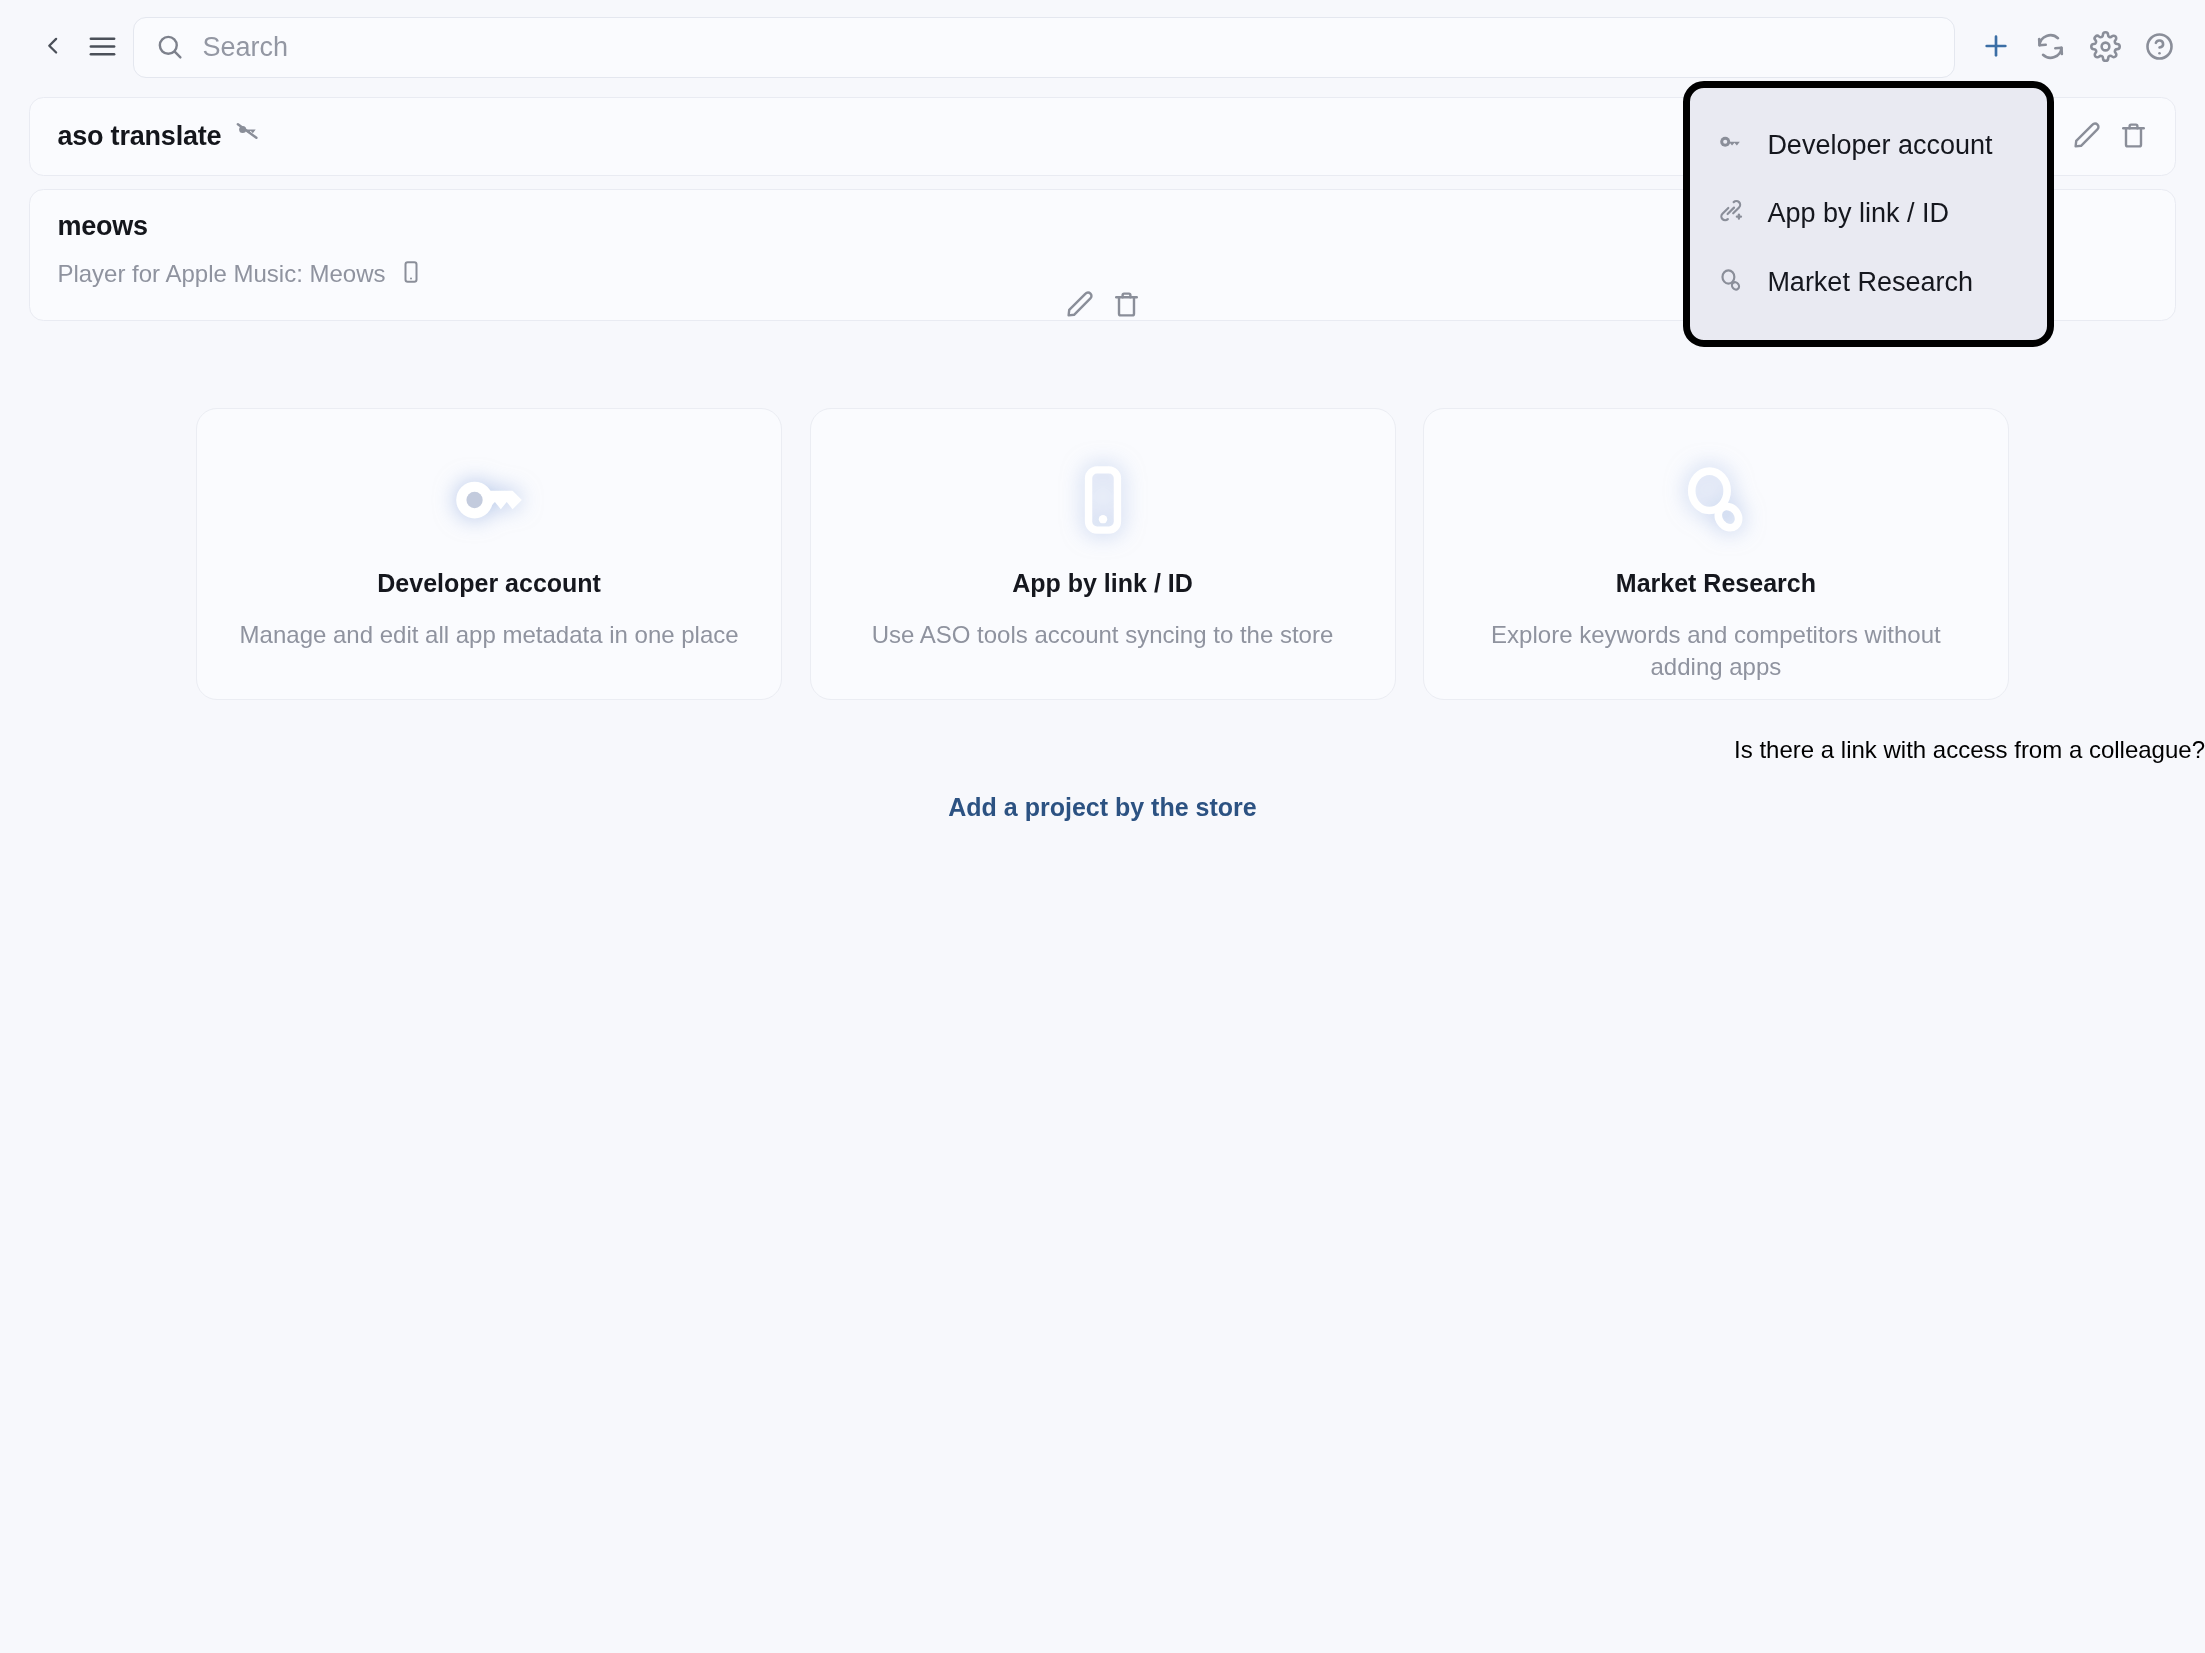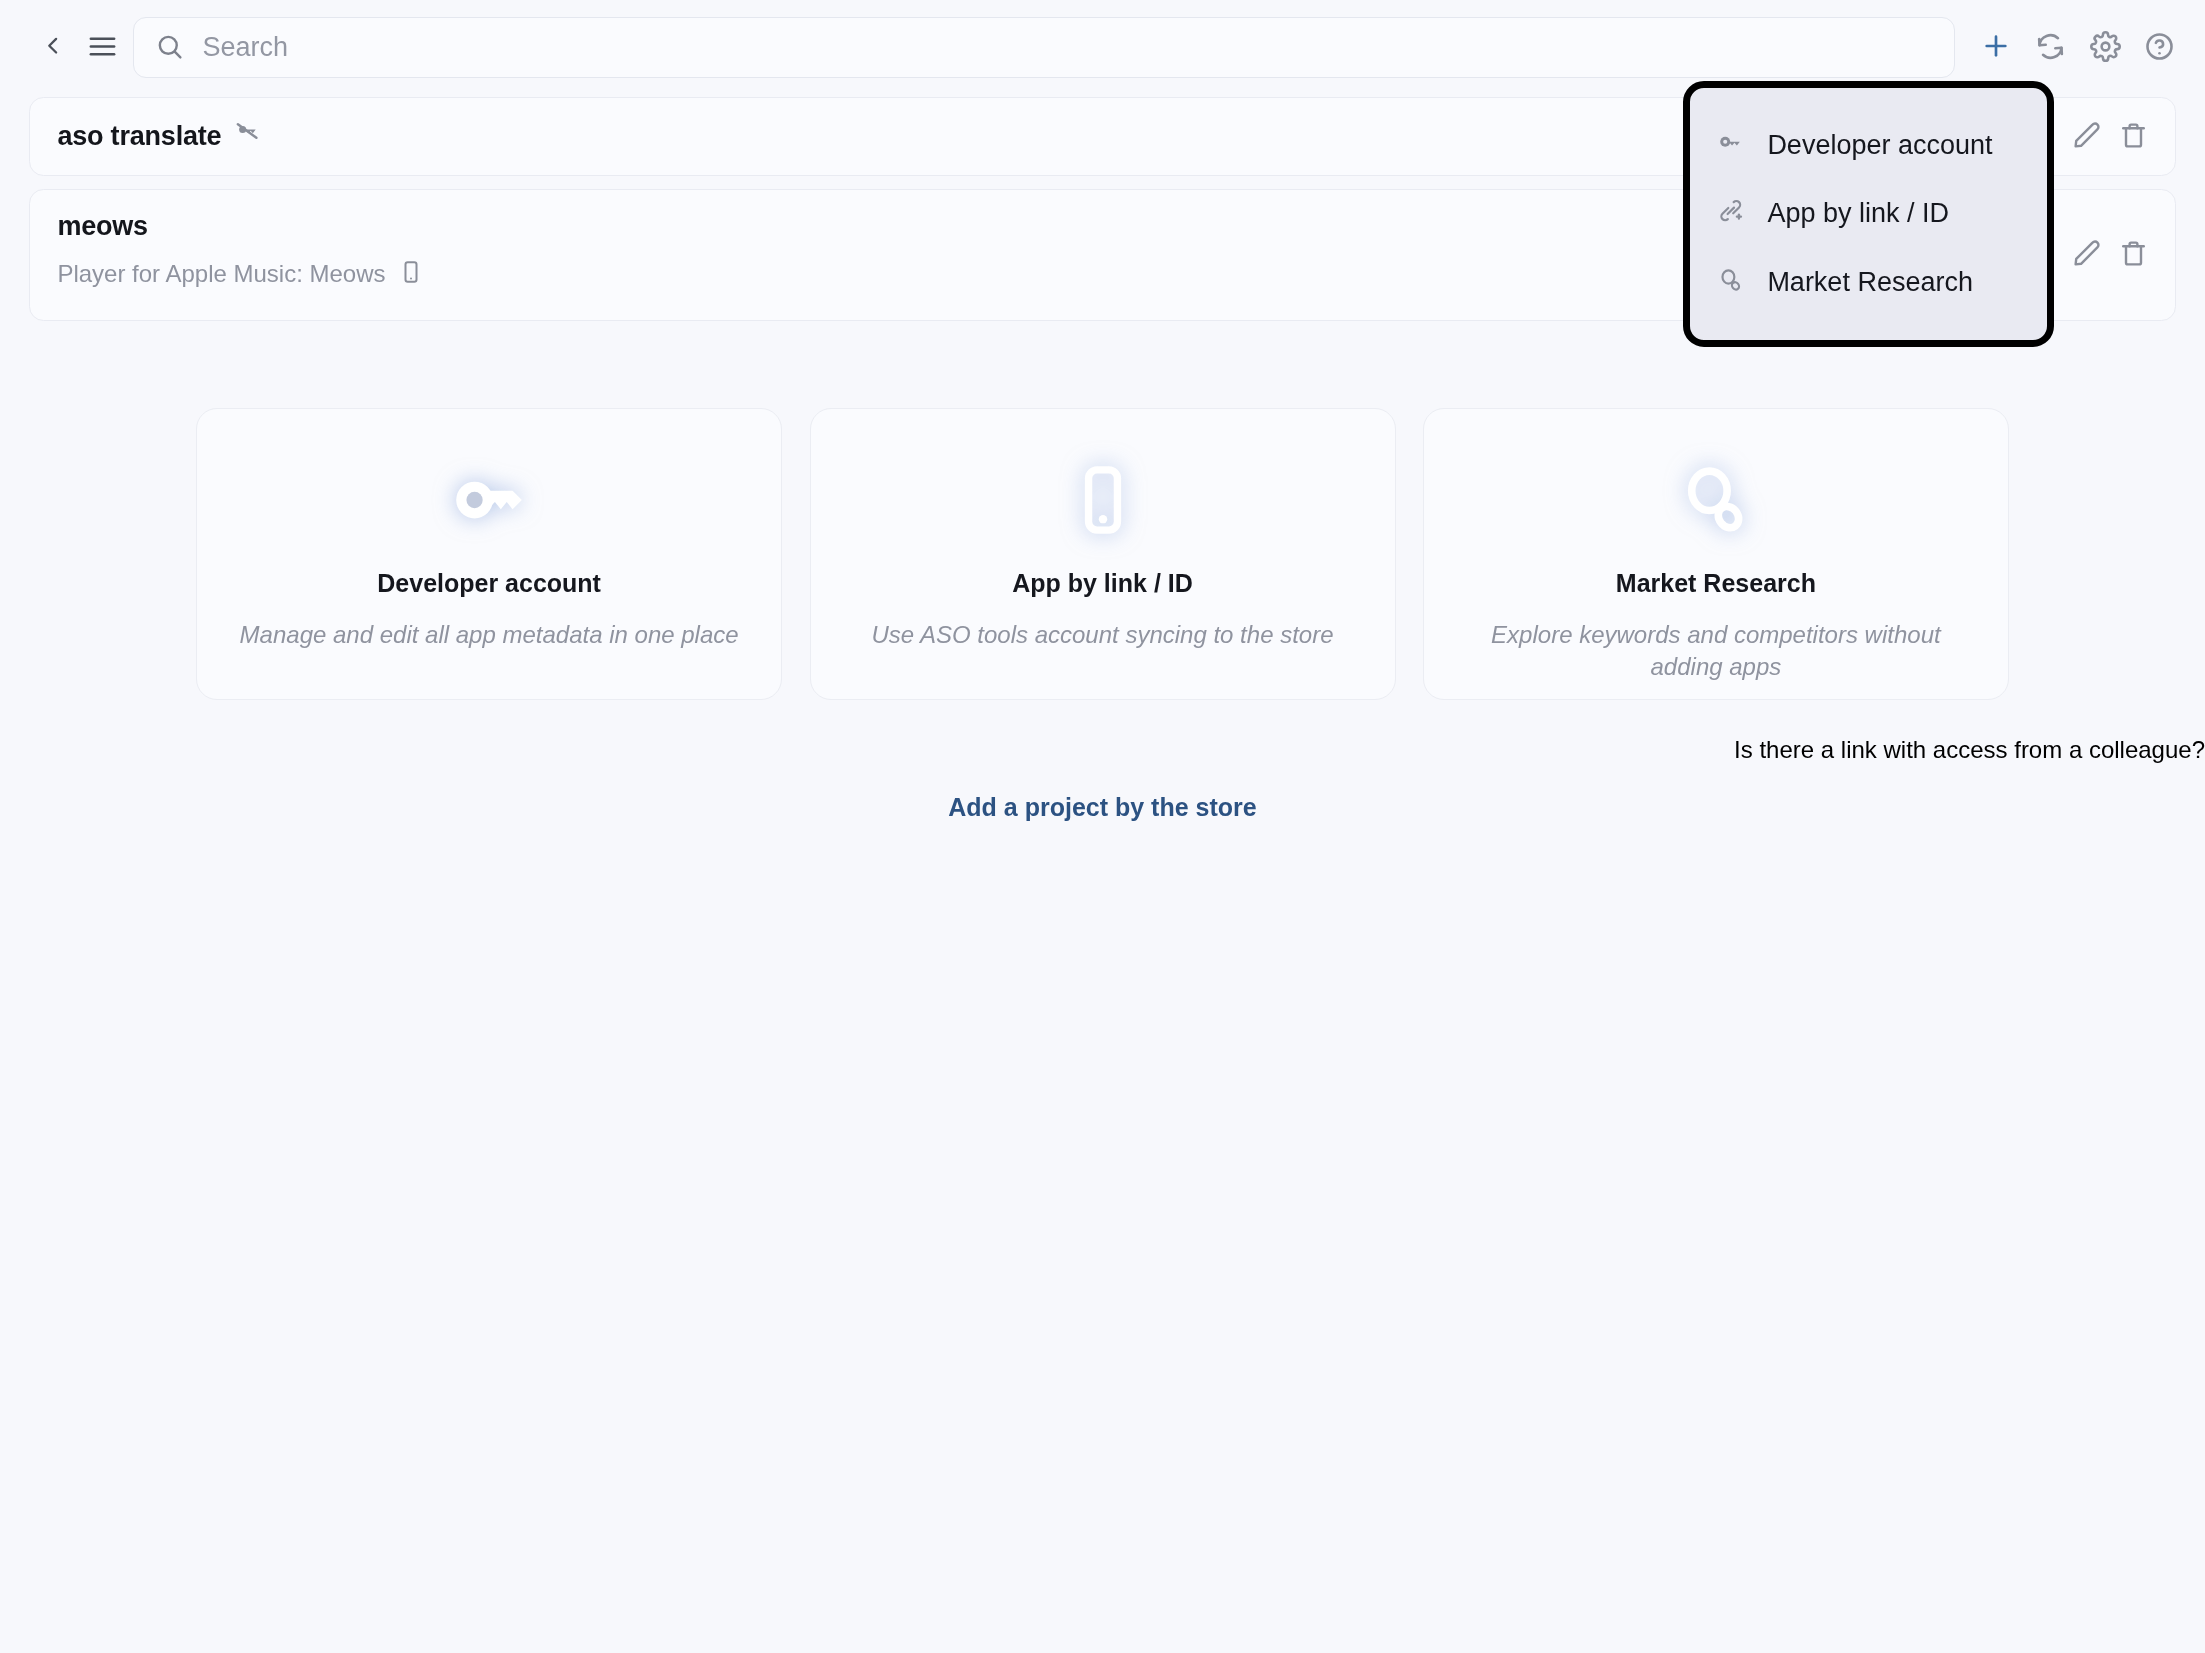--- a/index.html
+++ b/index.html
@@ -61,21 +61,21 @@
   .projects { position: absolute; top: 97px; left: 29px; width: 2147px; }
   .project-row {
     background: #fafbfe;
     border: 1.6px solid #e9ebf2;
     border-radius: 14.5px;
     position: relative;
     display: flex;
     align-items: flex-start;
     padding: 21px 27.4px 21px 27.4px;
   }
-  .project-row + .project-row { margin-top: 13px; }
+  .project-row + .project-row { margin-top: 13px; flex-direction: column; }
   .row-one { height: 79px; align-items: flex-start; }
   .row-two { height: 132px; }
 
   .row-body { flex: 1 1 auto; }
   .proj-title {
     font-size: 27px;
     font-weight: bold;
     color: #14161c;
     display: flex;
     align-items: center;
@@ -132,21 +132,20 @@
     font-weight: bold;
     color: #15171e;
   }
   .card-desc {
     margin-top: 21px;
     font-size: 24px;
     color: #8f939f;
     text-align: center;
     line-height: 1.32;
     max-width: 517px;
-    font-style: italic;
   }
 
   .colleague-q {
     margin-top: 36px;
     text-align: right;
     font-size: 24px;
     color: #000000;
   }
   .link-cta {
     margin-top: 29px;

